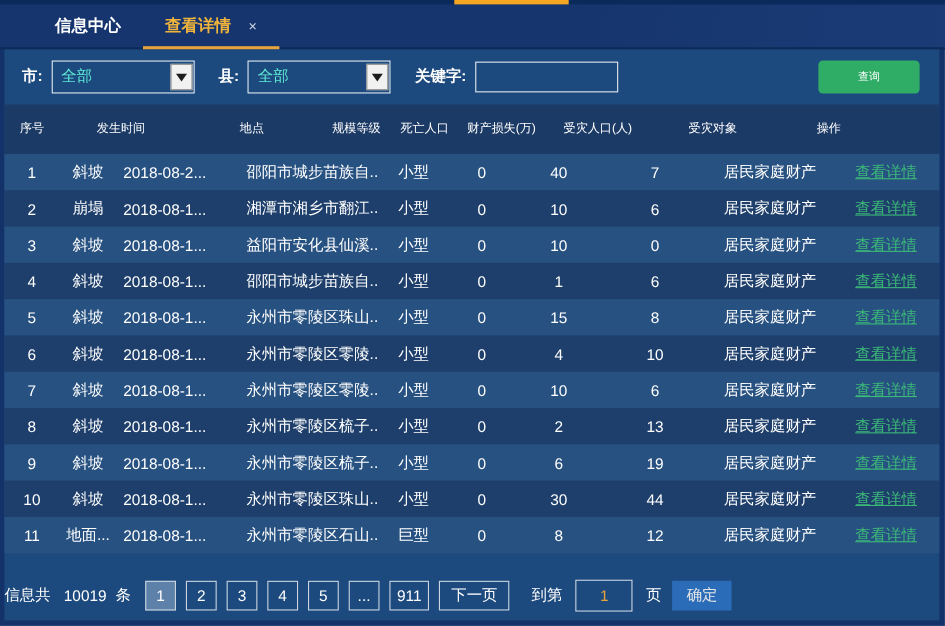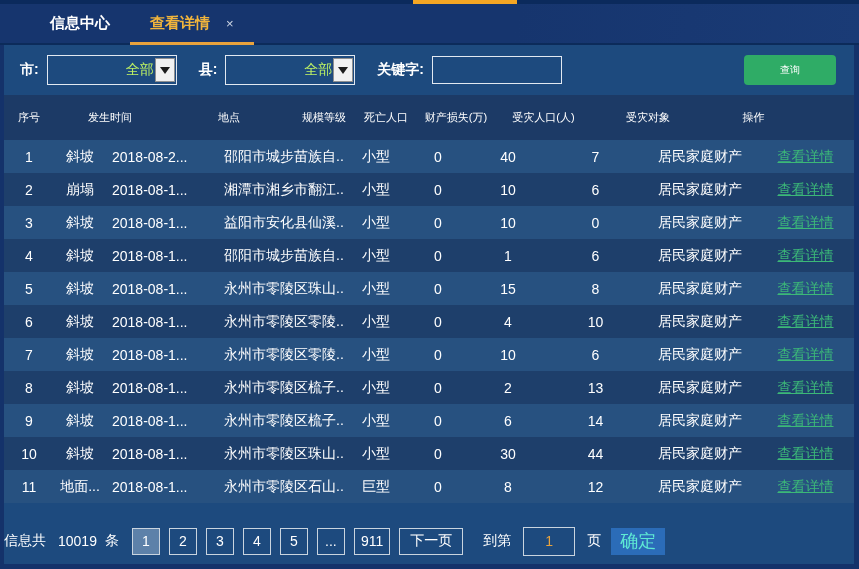--- a/index.html
+++ b/index.html
@@ -35,21 +35,21 @@
   
   .filterbar {
     height:50px; display:flex; align-items:center;
     padding-left:16px; color:#ffffff; font-size:14px; font-weight:bold;
   }
   .filter-label { margin-right:8px; white-space:nowrap; }
   .select {
     width:128px; height:28px; border:1px solid #e2e9f1; background:transparent;
     display:flex; align-items:center; margin-right:22px; cursor:pointer;
   }
-  .select-value { flex:1; padding-left:8px; font-weight:normal; font-size:14px; color:#bef264;text-align:right; }
+  .select-value { flex:1; padding-left:8px; font-weight:normal; font-size:14px; color:#5eead4; }
   .select-arrow {
     width:20px; height:24px; margin:1px; background:#f1f1f1; border:1px solid #8f8f8f;
     display:flex; align-items:center; justify-content:center; box-sizing:border-box;
   }
   .chevron {
     width:0; height:0; border-left:5px solid transparent;
     border-right:5px solid transparent; border-top:7px solid #1c1c1c;
   }
   .keyword-input {
     width:116px; height:26px; border:1px solid #e2e9f1; background:transparent;
@@ -101,22 +101,22 @@
   }
   .page-btn.active { background:#5d81a9; }
   .next-btn { width:64px; }
   .goto-label { margin-left:20px; }
   .goto-input {
     width:46px; height:25px; margin:0 12px; border:1px solid #c9d4df;
     background:transparent; text-align:center; font-size:14px; outline:none;
     font-family:"Liberation Sans", sans-serif;
   }
   .confirm-btn {
-    width:54px; height:27px; margin-left:10px; border:none; color:#5eead4;
-    font-size:18px; cursor:pointer; font-family:"Liberation Sans", sans-serif;
+    width:54px; height:27px; margin-left:10px; border:none; color:#e5e5e5;
+    font-size:14px; cursor:pointer; font-family:"Liberation Sans", sans-serif;
   }
 </style>
 </head>
 <body>
 
 <div class="app">
 
   <div class="top-strip">
     <div class="top-strip-accent" style="background: rgb(245, 166, 35);"></div>
   </div>
@@ -263,21 +263,21 @@
             <div class="td col-action"><span class="detail-link">查看详情</span></div>
           </div>
           <div class="tr light">
             <div class="td col-no">9</div>
             <div class="td col-type">斜坡</div>
             <div class="td col-time">2018-08-1...</div>
             <div class="td col-place">永州市零陵区梳子...</div>
             <div class="td col-scale">小型</div>
             <div class="td col-deaths">0</div>
             <div class="td col-loss">6</div>
-            <div class="td col-affected">14</div>
+            <div class="td col-affected">19</div>
             <div class="td col-target">居民家庭财产</div>
             <div class="td col-action"><span class="detail-link">查看详情</span></div>
           </div>
           <div class="tr dark">
             <div class="td col-no">10</div>
             <div class="td col-type">斜坡</div>
             <div class="td col-time">2018-08-1...</div>
             <div class="td col-place">永州市零陵区珠山...</div>
             <div class="td col-scale">小型</div>
             <div class="td col-deaths">0</div>

